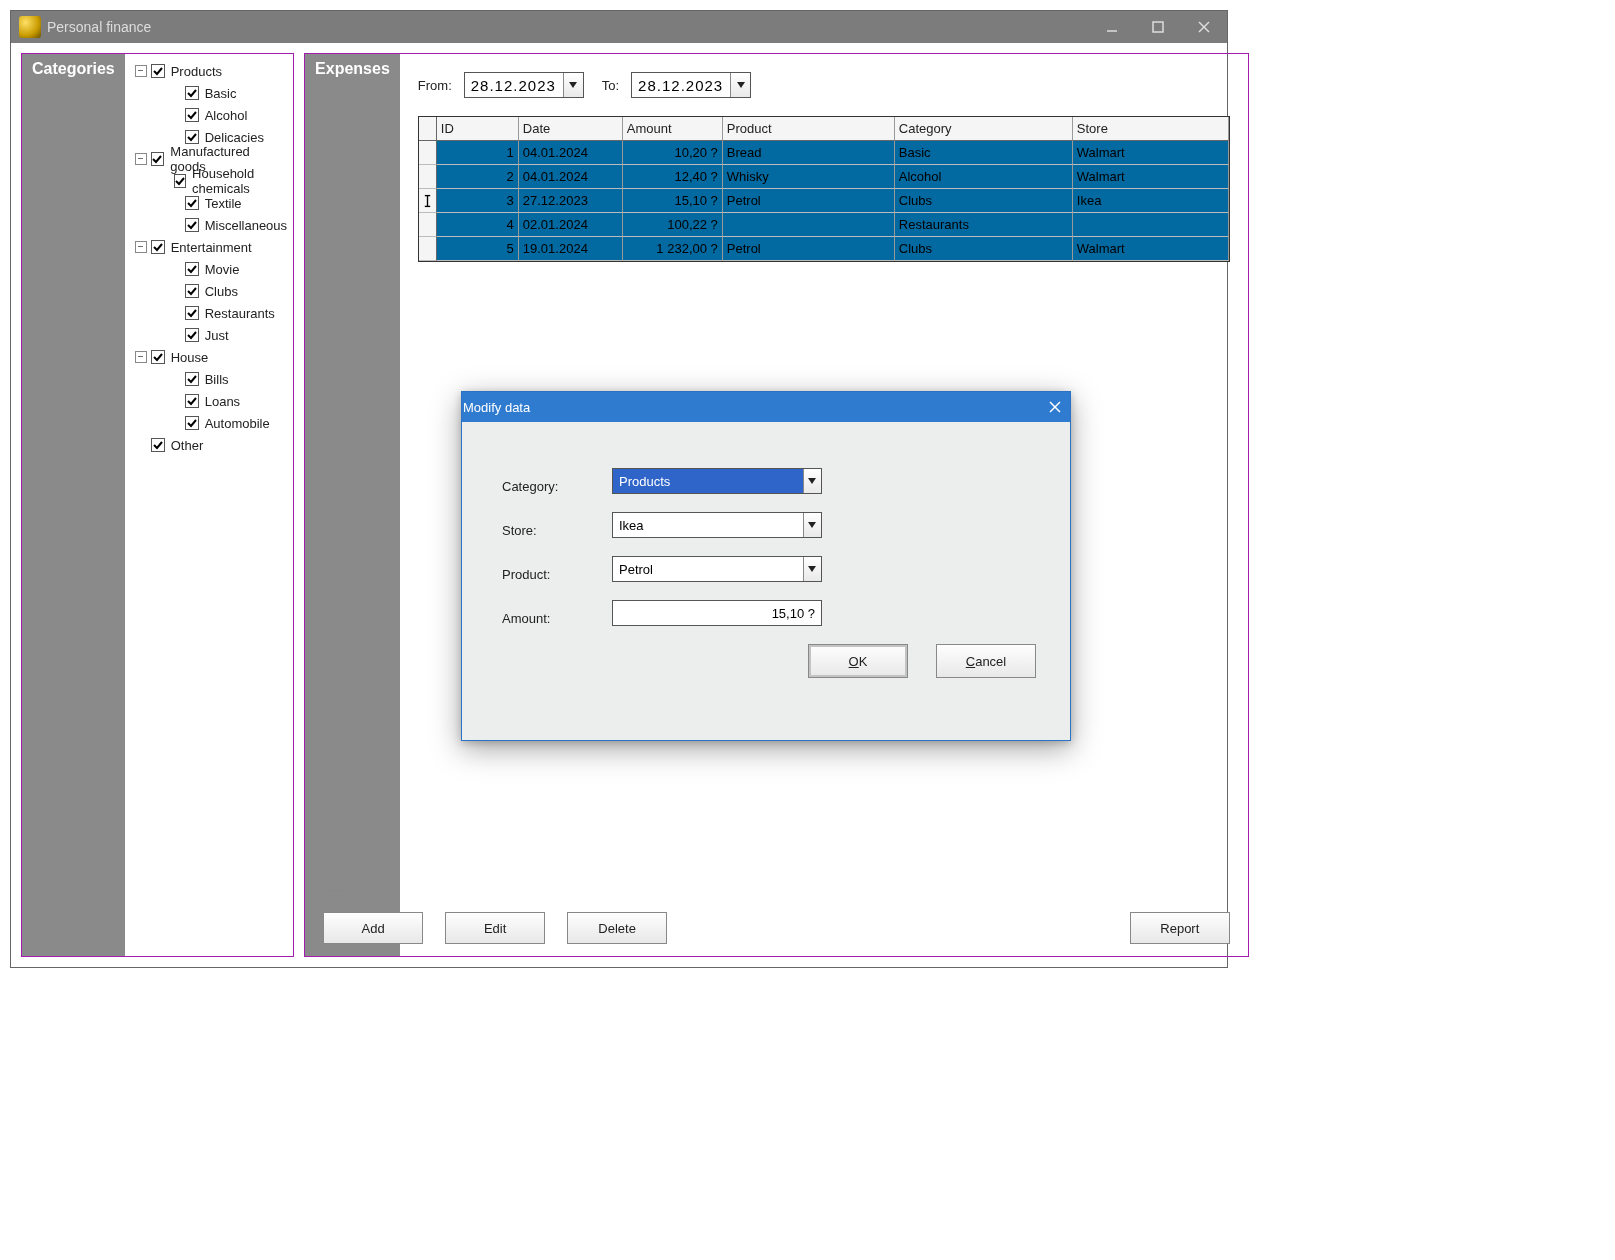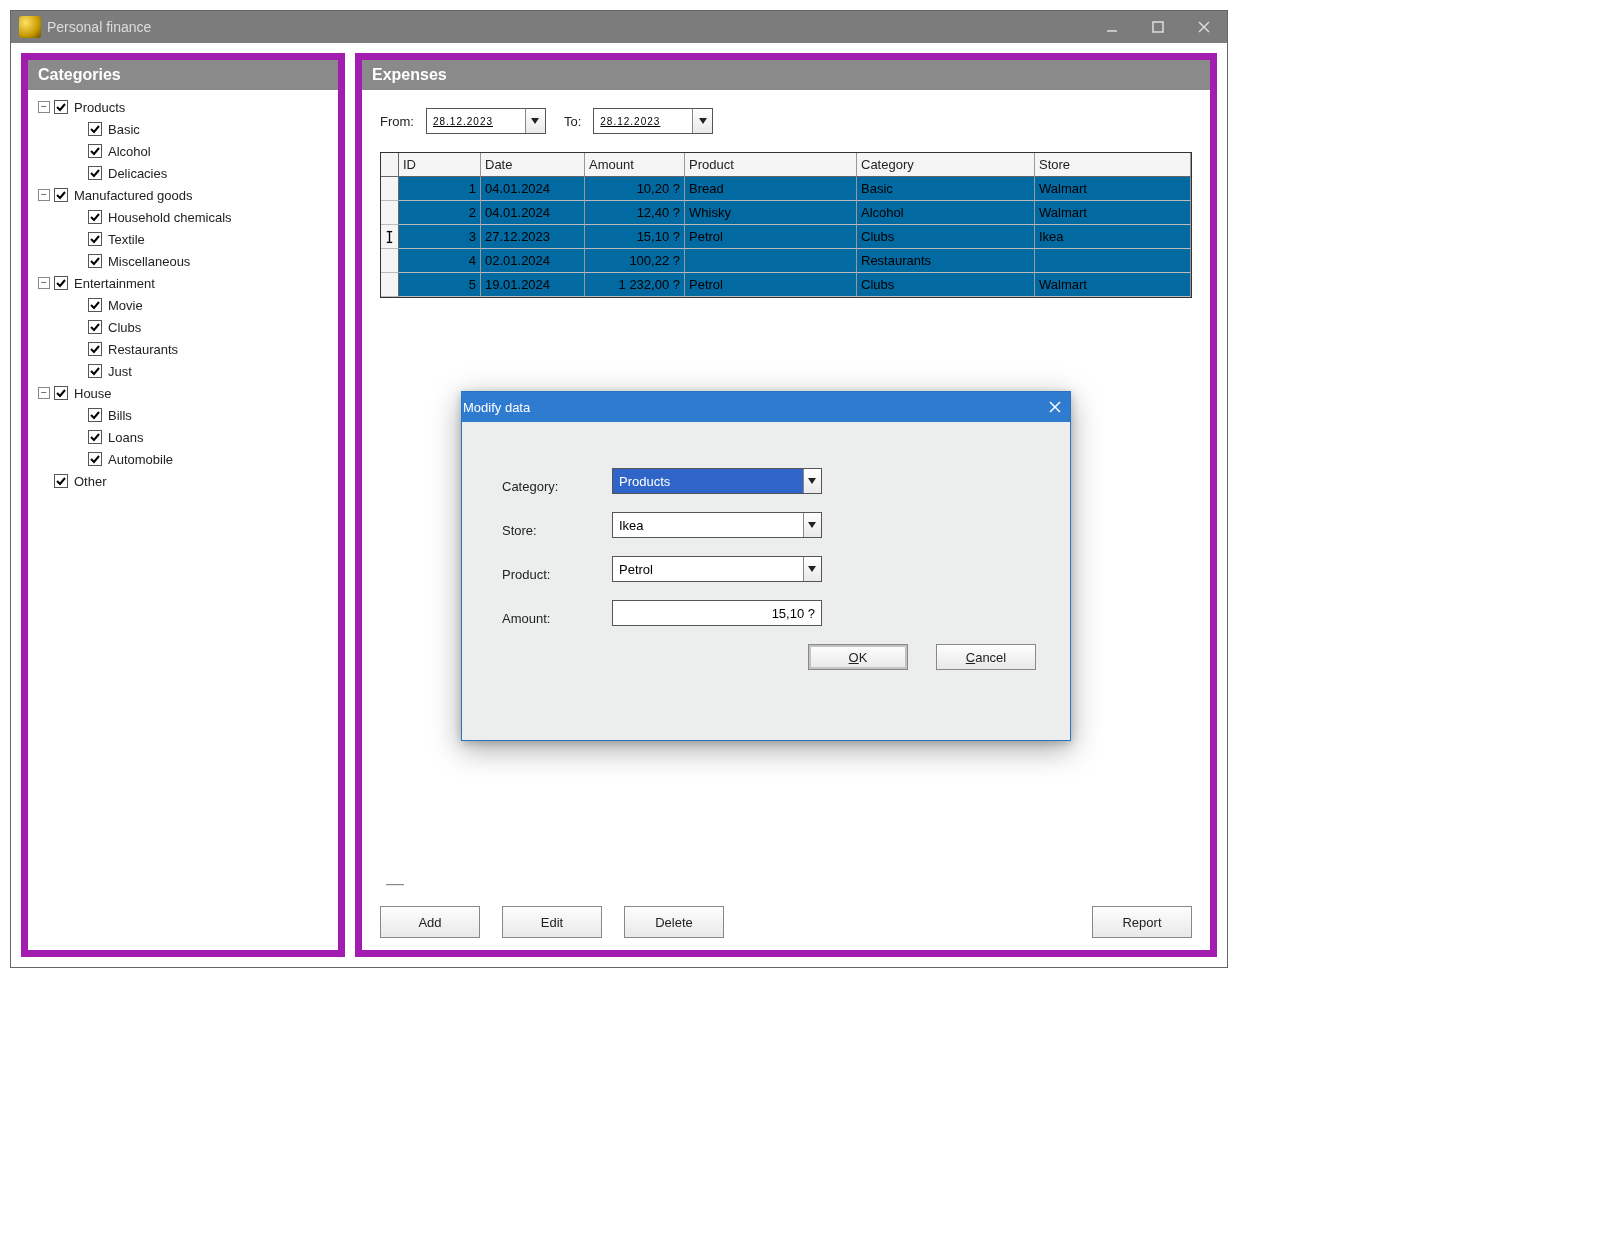--- a/index.html
+++ b/index.html
@@ -7,39 +7,39 @@
 
   .frame { position: absolute; left: 10px; top: 10px; width: 1218px; height: 958px; border: 1px solid #666; background: #fff; }
   .titlebar { height: 32px; background: #7c7c7c; display: flex; align-items: center; color: #ddd; }
   .titlebar .icon { width: 22px; height: 22px; margin: 0 6px 0 8px; display: inline-block; background: radial-gradient(circle at 30% 30%, #ffe066 0%, #c89b00 60%, #6b4e00 100%); border-radius: 3px; }
   .titlebar .title { flex: 1; font-size: 14px; }
   .winbtn { width: 46px; height: 32px; display: flex; align-items: center; justify-content: center; color: #ddd; }
   .winbtn svg { width: 12px; height: 12px; stroke: #ddd; stroke-width: 1.5; fill: none; }
 
   .client { position: absolute; left: 0; top: 32px; right: 0; bottom: 0; display: flex; padding: 10px; gap: 10px; background: #fff; }
 
-  .panel { border: 7px solid #a21caf; display: flex; flex-direction: column; }
+  .panel { border: 1px solid #a21caf; display: flex; flex-direction: row; }
   .panel-header { background: #8a8a8a; color: #fff; font-weight: bold; font-size: 16px; padding: 6px 10px; }
   .categories { width: 370px; height: 100%; }
   .expenses { flex: 1; height: 100%; position: relative; }
 
   .tree { padding: 6px 6px; color: #222; overflow: auto; }
   .tree-row { display: flex; align-items: center; height: 22px; gap: 4px; }
   .tree-indent { display: inline-block; }
   .tree-toggle { width: 12px; height: 12px; border: 1px solid #888; display: flex; align-items: center; justify-content: center; font-size: 10px; line-height: 10px; color: #333; background: #fff; }
   .tree-spacer { width: 12px; height: 12px; }
   .tree-cb { width: 14px; height: 14px; border: 1px solid #555; display: flex; align-items: center; justify-content: center; background: #fff; }
   .tree-cb svg { width: 10px; height: 10px; stroke: #000; stroke-width: 2; fill: none; }
   .tree-label { padding-left: 2px; }
 
   .expenses-body { flex: 1; padding: 18px 18px 10px 18px; display: flex; flex-direction: column; }
   .date-row { display: flex; align-items: center; gap: 18px; margin-bottom: 18px; color: #222; }
   .date-field { display: flex; align-items: center; gap: 12px; }
   .date-input { display: flex; align-items: center; border: 1px solid #555; height: 26px; background: #fff; }
-  .date-input input { border: none; height: 24px; width: 98px; padding: 0 6px; font-size: 10px; outline: none; letter-spacing: 1px; text-decoration: underline; }
+  .date-input input { border: none; height: 24px; width: 98px; padding: 0 6px; font-size: 15px; outline: none; letter-spacing: 1px; }
   .dd-btn { width: 20px; height: 24px; border-left: 1px solid #888; display: flex; align-items: center; justify-content: center; background: linear-gradient(#fff,#e9e9e9); }
   .dd-btn svg { width: 8px; height: 6px; }
 
   .grid { border: 1px solid #333; background: #0369a1; }
   .grid-row { display: grid; grid-template-columns: 18px 82px 104px 100px 172px 178px 156px; height: 24px; }
   .grid-row.header .cell { background: #f5f5f5; font-weight: normal; color: #222; border-bottom: 1px solid #666; }
   .cell { border-right: 1px solid #999; border-bottom: 1px solid #bbb; padding: 2px 4px; overflow: hidden; white-space: nowrap; display: flex; align-items: center; }
   .cell.num { justify-content: flex-end; }
   .rowhdr { background: #f5f5f5; border-right: 1px solid #666; }
   .rowhdr svg { width: 10px; height: 14px; }
@@ -57,21 +57,21 @@
   .dialog-close { width: 28px; height: 22px; display: flex; align-items: center; justify-content: center; }
   .dialog-close svg { width: 12px; height: 12px; stroke: #fff; stroke-width: 1.5; fill: none; }
   .dialog-body { padding: 28px 40px 0 40px; }
   .form-row { display: flex; align-items: flex-end; height: 44px; }
   .form-label { width: 110px; color: #222; }
   .combo { display: flex; border: 1px solid #555; height: 26px; background: #fff; width: 210px; }
   .combo input { border: none; outline: none; height: 24px; width: 100%; padding: 0 6px; font-size: 13px; }
   .combo.selected input { background: #2f65c8; color: #fff; }
   .amount-box { border: 1px solid #555; height: 26px; width: 210px; background: #fff; display: flex; align-items: center; justify-content: flex-end; padding: 0 6px; }
   .dialog-buttons { display: flex; justify-content: flex-end; gap: 28px; padding: 18px 34px 0 0; }
-  .dbtn { min-width: 100px; height: 26px; border: 1px solid #888; background: linear-gradient(#fefefe,#e8e8e8); display: flex; align-items: center; justify-content: center; color: #222; }
+  .dbtn { min-width: 100px; height: 34px; border: 1px solid #888; background: linear-gradient(#fefefe,#e8e8e8); display: flex; align-items: center; justify-content: center; color: #222; }
   .dbtn.primary { box-shadow: inset 0 0 0 2px #c3c3c3; }
   .u:first-letter { text-decoration: underline; }
 
   .resize-grip { position: absolute; left: 24px; bottom: 56px; color: #888; font-size: 18px; }
 </style>
 </head>
 <body>
 
 <div class="frame">
   <div class="titlebar">

